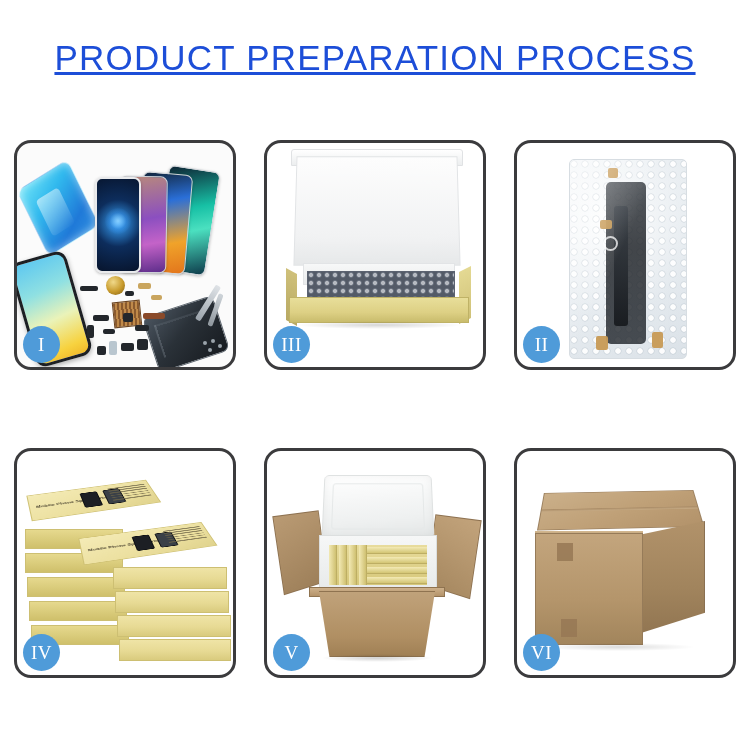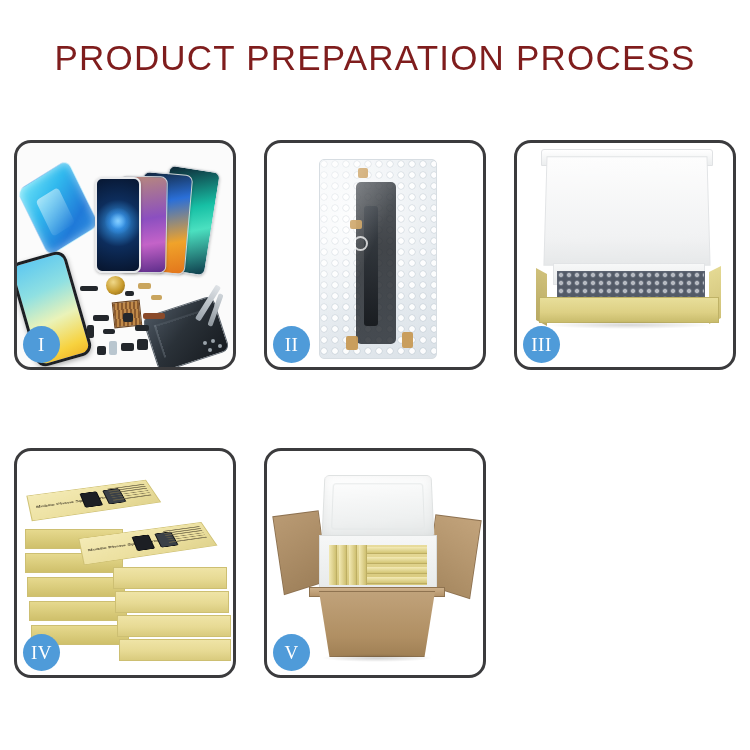--- a/index.html
+++ b/index.html
@@ -9,24 +9,25 @@
     font-family: "Liberation Sans", sans-serif;
     overflow: hidden;
     position: relative;
   }
 
   
   #header { width: 750px; padding-top: 38px; text-align: center; }
   #page-title {
     font-size: 35px;
     letter-spacing: 1.2px;
-    color: #7f1d1d;
+    color: #1d4ed8;
     font-weight: 400;
     line-height: 1.15;
     white-space: nowrap;
+    text-decoration: underline;
   }
   #page-subtitle {
     margin-top: 9px;
     font-size: 14.5px;
     color: #1f1f1f;
     letter-spacing: 0.15px;
     white-space: nowrap;
   }
 
   
@@ -419,47 +420,47 @@
       <div class="screws">
           <i></i>
           <i></i>
           <i></i>
           <i></i>
         </div>
     </div>
     <div class="badge">I</div>
   </div>
 
+  <div class="panel p3">
+    <div class="stage">
+      <div class="lid-lip"></div>
+      <div class="lid"></div>
+      <div class="foam"></div>
+      <div class="tray-inner"></div>
+      <div class="box-left"></div>
+      <div class="box-right"></div>
+      <div class="box-front"></div>
+      <div class="shadow"></div>
+    </div>
+    <div class="badge">III</div>
+  </div>
+
   <div class="panel p2">
     <div class="stage">
       <div class="pouch">
         <div class="inner-part"></div>
         <div class="flexband"></div>
         <div class="connector"></div>
         <div class="tape t1"></div>
         <div class="tape t2"></div>
         <div class="tape t3"></div>
         <div class="tape t4"></div>
       </div>
     </div>
     <div class="badge">II</div>
-  </div>
-
-  <div class="panel p3">
-    <div class="stage">
-      <div class="lid-lip"></div>
-      <div class="lid"></div>
-      <div class="foam"></div>
-      <div class="tray-inner"></div>
-      <div class="box-left"></div>
-      <div class="box-right"></div>
-      <div class="box-front"></div>
-      <div class="shadow"></div>
-    </div>
-    <div class="badge">III</div>
   </div>
 
   <div class="panel p4">
     <div class="stage">
       <div class="stack">
 
         <div class="sbox side" style="left:0px;  top:58px;  width:98px; height:20px;"></div>
         <div class="sbox side" style="left:0px;  top:82px;  width:98px; height:20px;"></div>
         <div class="sbox side" style="left:2px;  top:106px; width:98px; height:20px;"></div>
         <div class="sbox side" style="left:4px;  top:130px; width:98px; height:20px;"></div>
@@ -517,14 +518,28 @@
         <span class="h" style="top:22px;"></span>
         <span class="h" style="top:32px;"></span>
       </div>
       <div class="carton-rim"></div>
       <div class="carton-front"></div>
       <div class="shadow"></div>
     </div>
     <div class="badge">V</div>
   </div>
 
+  <div class="panel p6">
+    <div class="stage">
+      <div class="top">
+        <div class="seam"></div>
+      </div>
+      <div class="side"></div>
+      <div class="edge"></div>
+      <div class="front"></div>
+      <div class="tape t1"></div>
+      <div class="tape t2"></div>
+      <div class="shadow"></div>
+    </div>
+    <div class="badge">VI</div>
+  </div>
 
 </div>
 
 </body></html>

